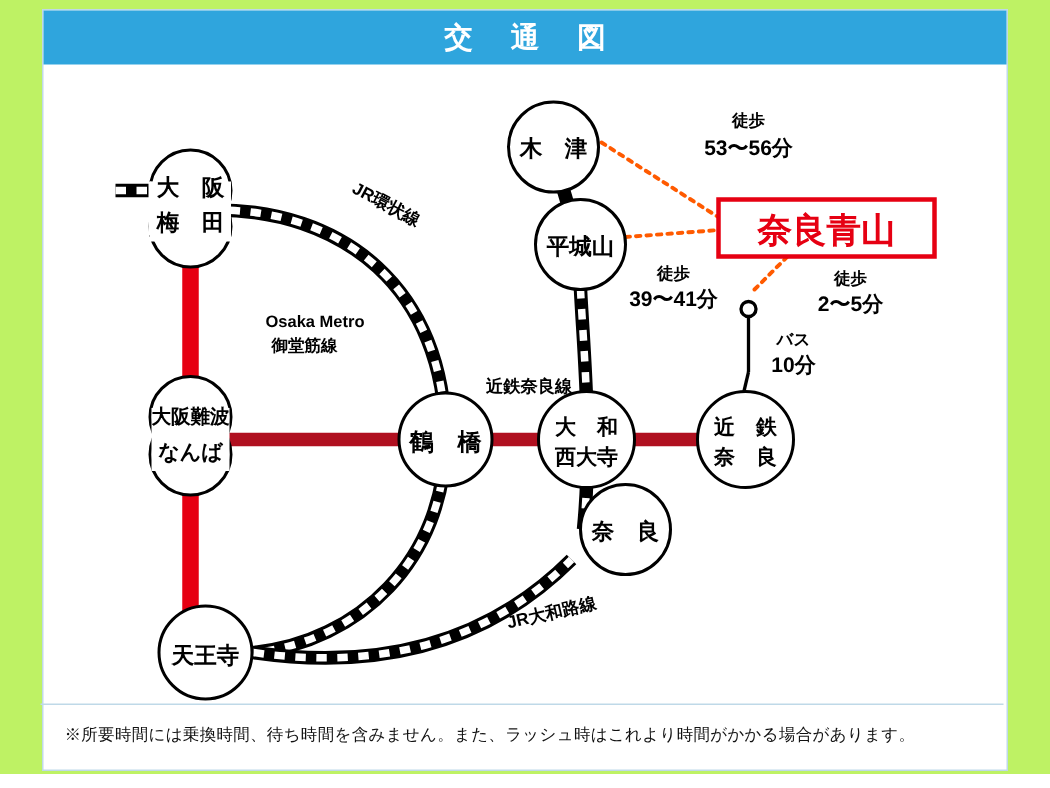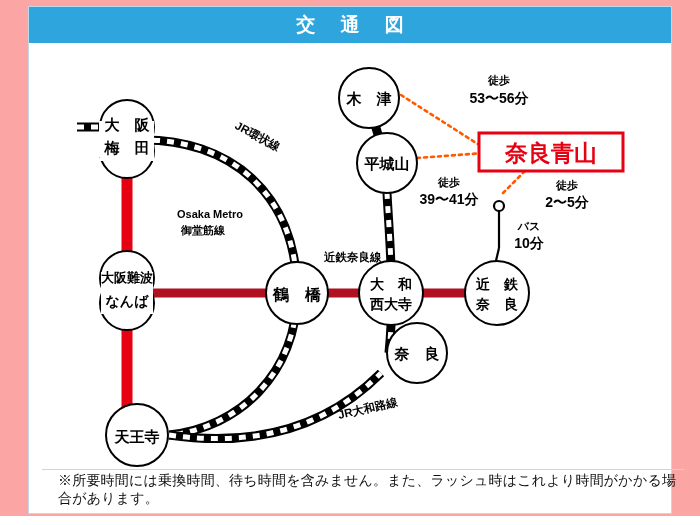--- a/index.html
+++ b/index.html
@@ -7,21 +7,21 @@
     padding: 0;
     background: #ffffff;
   }
   body {
     font-family: "Liberation Sans", sans-serif;
   }
   #page {
     position: relative;
     width: 700px;
     height: 516px;
-    background: #fca5a5;
+    background: #bef264;
     overflow: hidden;
     box-sizing: border-box;
   }
   #frame {
     position: absolute;
     left: 28px;
     top: 6px;
     width: 644px;
     height: 508px;
     border: 1px solid #bfd9e8;
@@ -49,30 +49,30 @@
   #map-svg {
     position: absolute;
     left: 29px;
     top: 43px;
     width: 642px;
     height: 428px;
   }
 
   #footnote {
     position: absolute;
-    left: 42px;
+    left: 27px;
     bottom: 7px;
     width: 642px;
     height: 40px;
     border-top: 1px solid #bfd9e8;
     box-sizing: border-box;
     display: flex;
     align-items: center;
     padding-left: 16px;
-    font-size: 14px;
+    font-size: 11px;
     color: #111111;
     letter-spacing: 0.2px;
   }
 
   
 </style>
 </head>
 <body>
 
 <div id="page">

